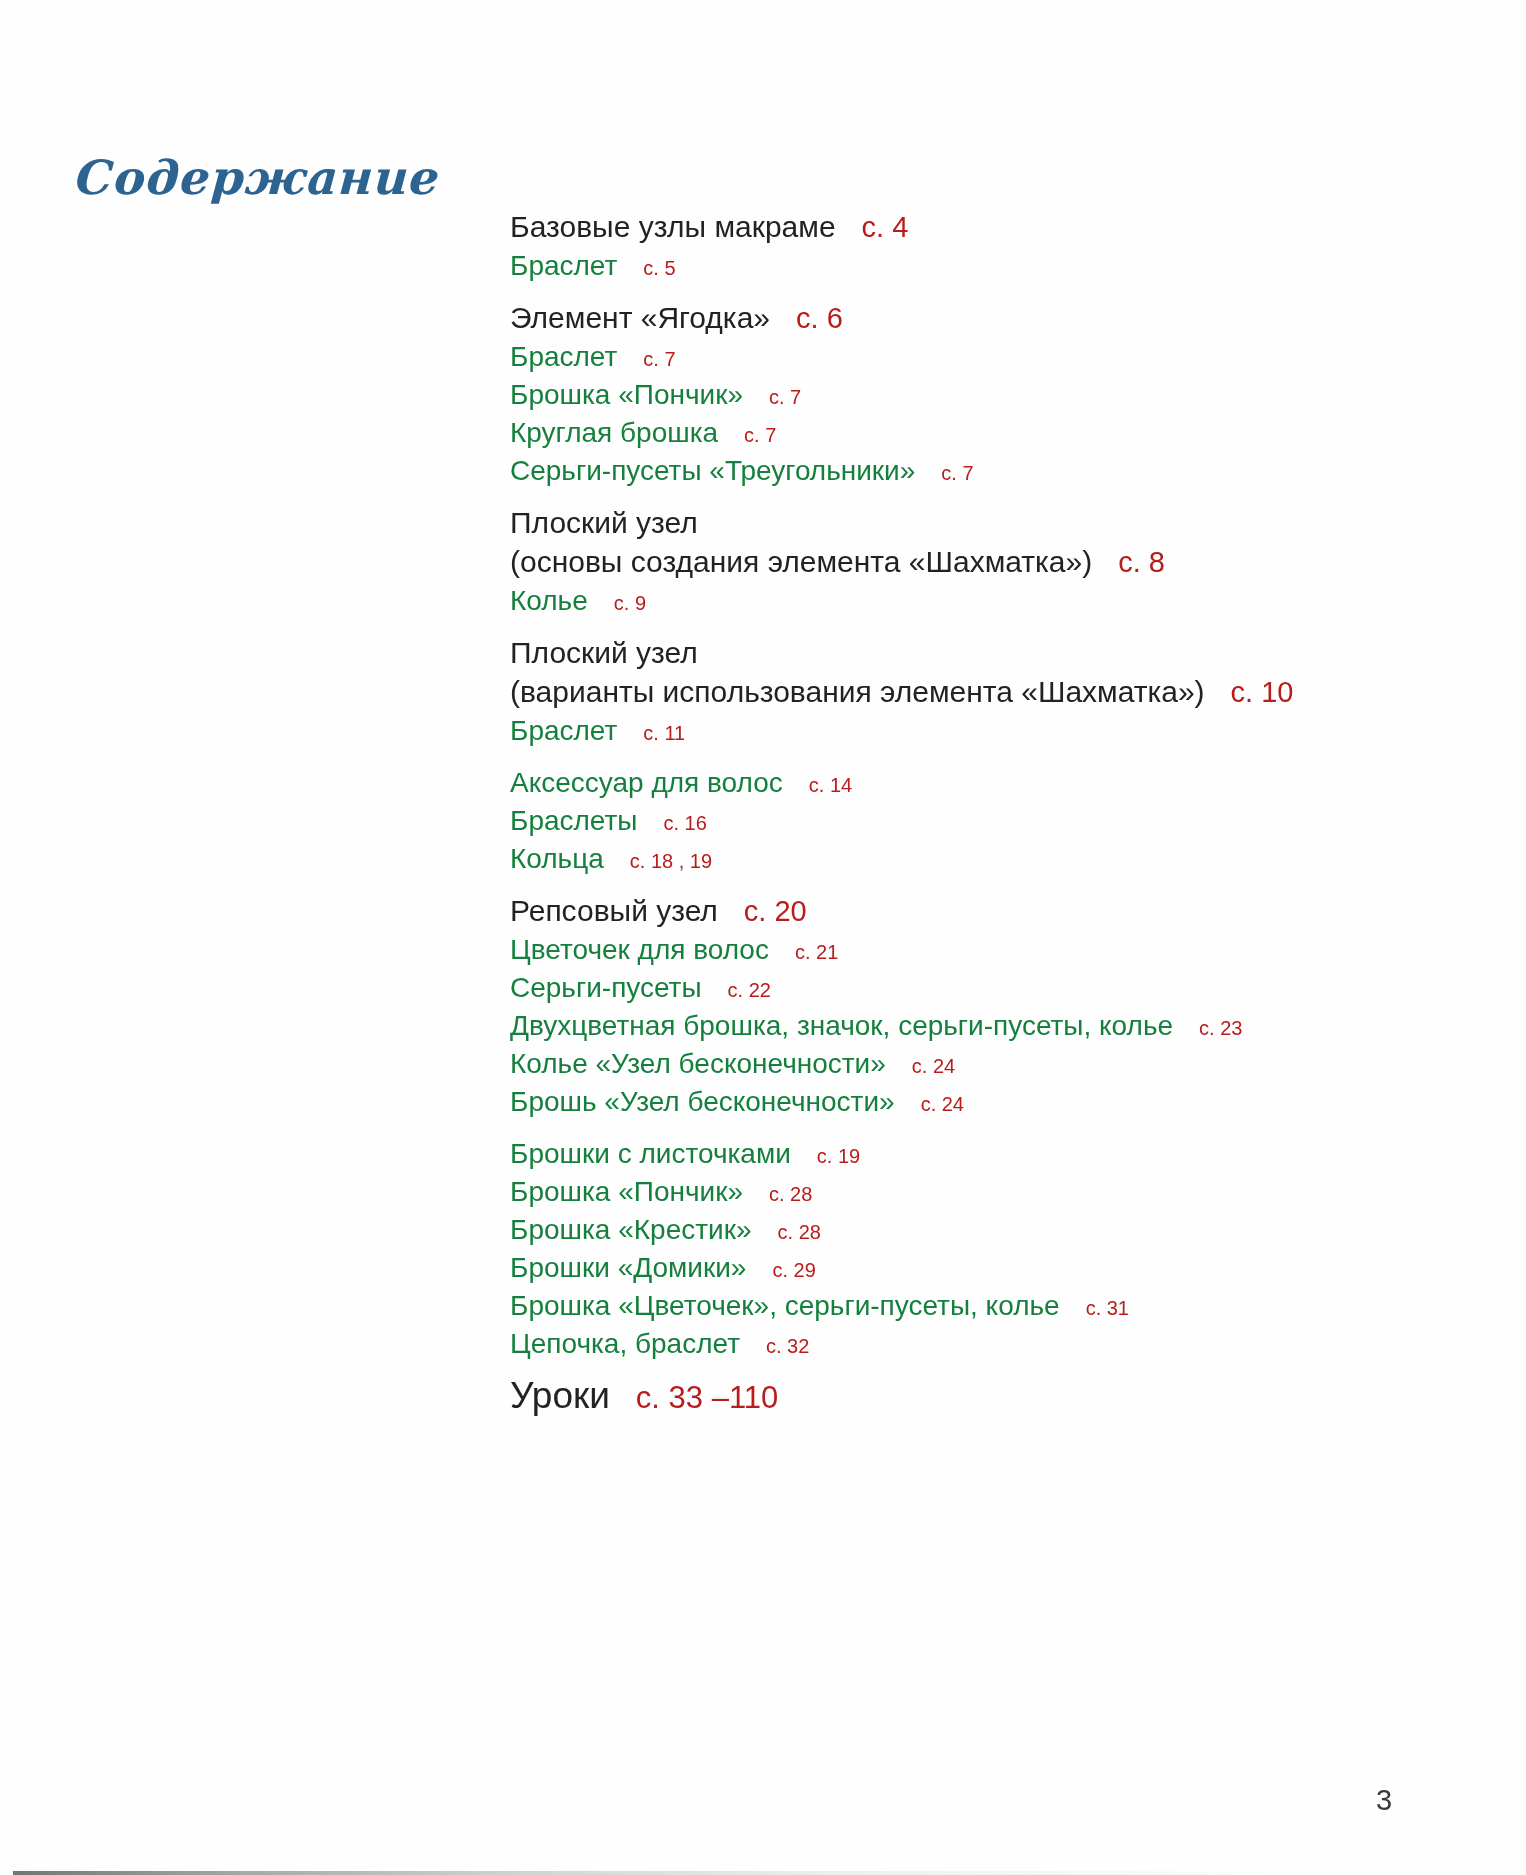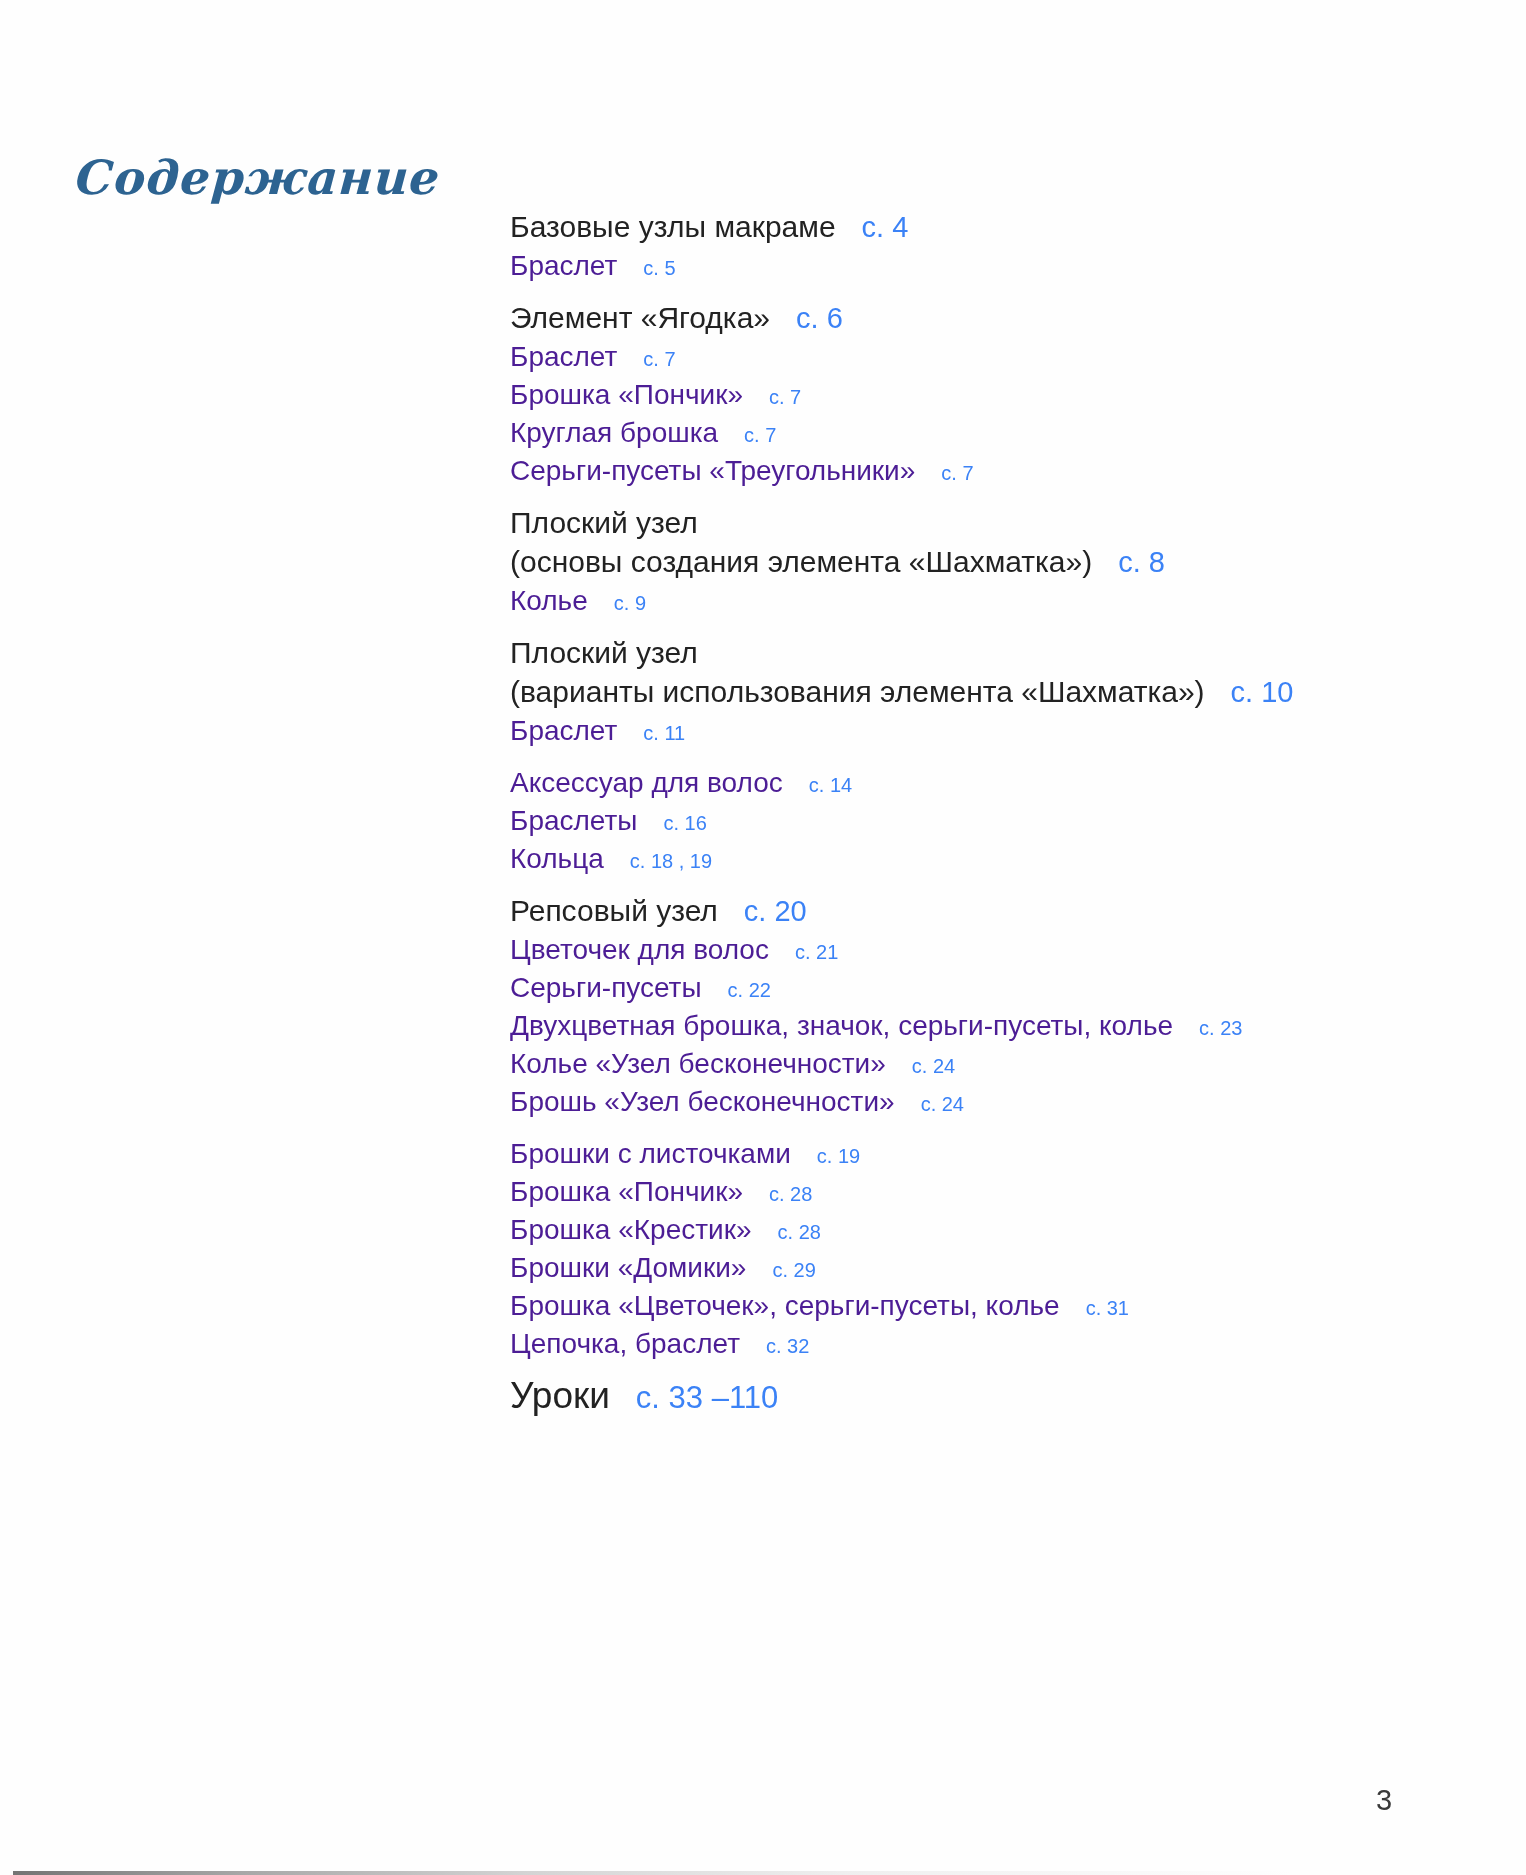--- a/index.html
+++ b/index.html
@@ -42,25 +42,25 @@
   }
   .toc-line .entry-title {
     color: #262626;
   }
   .toc-line.header .entry-title {
     font-size: 30px;
     color: #222222;
   }
   .toc-line.item .entry-title {
     font-size: 28px;
-    color: #4c1d95;
+    color: #15803d;
     margin-top: 13px;
   }
   .page-ref {
-    color: #3b82f6;
+    color: #b91c1c;
     margin-left: 26px;
   }
   .toc-line.header .page-ref { font-size: 29px; }
   .toc-line.item .page-ref { font-size: 20px; }
   .toc-line.big .entry-title { font-size: 37px; }
   .toc-line.big .page-ref { font-size: 31px; }
   .folio {
     position: absolute;
     left: 1376px;
     top: 1784px;

